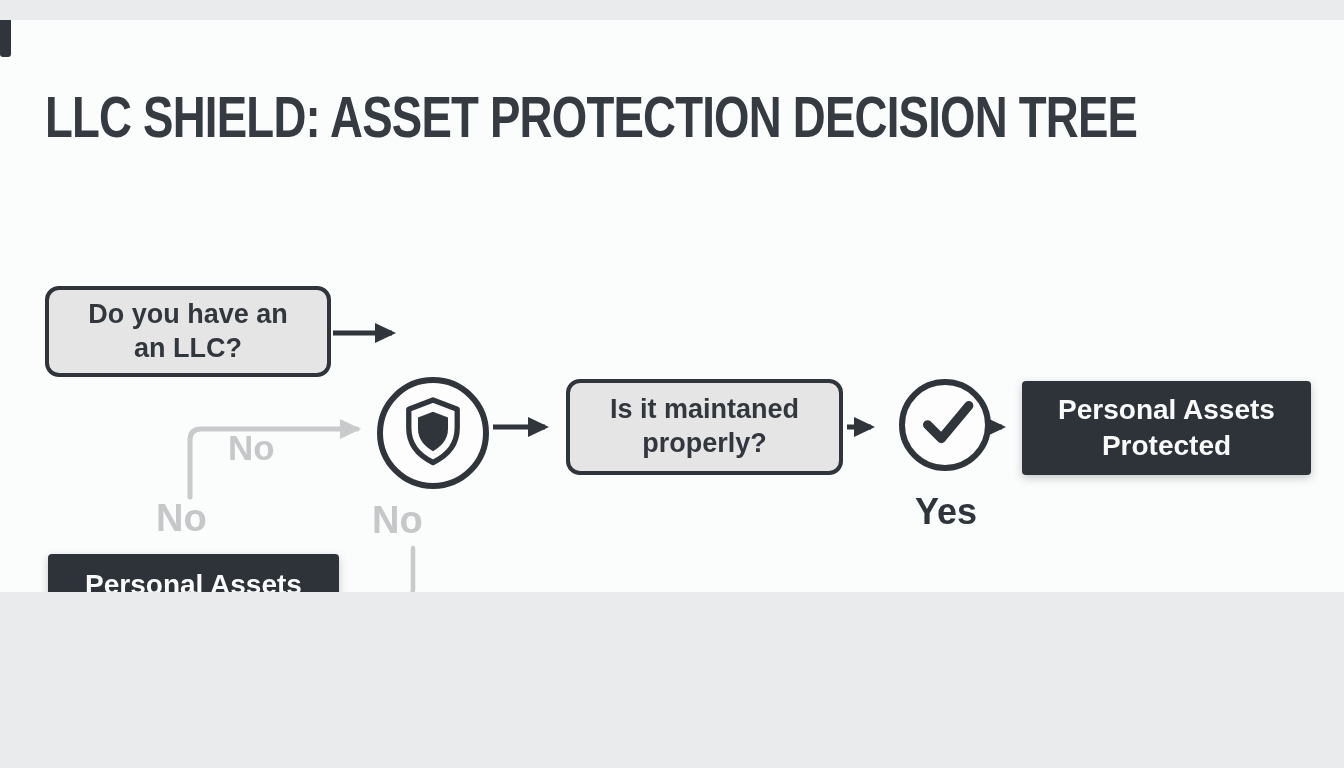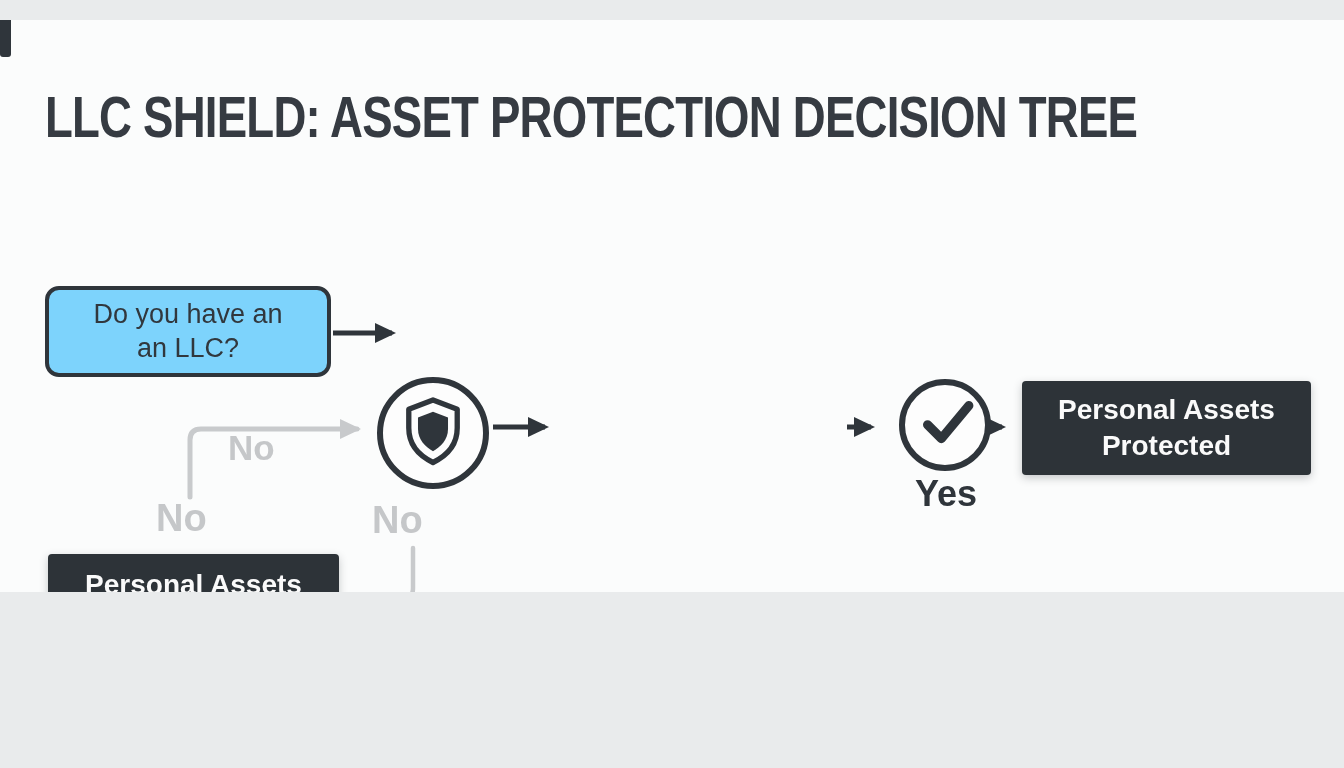--- a/index.html
+++ b/index.html
@@ -16,22 +16,22 @@
   .title{
     position:absolute;left:45px;top:64px;margin:0;
     font-size:57px;font-weight:bold;color:#363b42;
     letter-spacing:-1px;white-space:nowrap;
     transform:scaleX(0.8);transform-origin:left top;
   }
   .overlay{position:absolute;left:0;top:0;width:1344px;height:768px;pointer-events:none;}
   .qbox{
     position:absolute;display:flex;align-items:center;justify-content:center;
     text-align:center;white-space:pre-line;
-    background:#7dd3fc;border:4px solid #2f353b;border-radius:14px;
-    font-weight:normal;font-size:27px;line-height:1.25;color:#31373d;
+    background:#e5e5e5;border:4px solid #2f353b;border-radius:14px;
+    font-weight:bold;font-size:27px;line-height:1.25;color:#31373d;
     box-sizing:border-box;
   }
   .qbox.q1{left:45px;top:266px;width:286px;height:91px;}
   .qbox.q2{left:566px;top:359px;width:277px;height:96px;}
   .darkbox{
     position:absolute;display:flex;align-items:center;justify-content:center;
     text-align:center;white-space:pre-line;
     background:#2d3338;border-radius:4px;color:#fafafa;
     font-weight:bold;font-size:28px;line-height:1.28;
     box-shadow:0 3px 8px rgba(40,45,50,0.25);
@@ -47,21 +47,21 @@
   .circle-node.shield{left:377px;top:357px;width:112px;height:112px;}
   .circle-node.check{left:899px;top:359px;width:92px;height:92px;}
   .edge-label{
     position:absolute;font-weight:bold;text-align:left;line-height:1;
   }
   .edge-label.gray{color:#c5c7c9;}
   .edge-label.dark{color:#2f353b;}
   .lbl-no-to-shield{left:228px;top:410px;width:74px;font-size:35px;}
   .lbl-no-below-question{left:156px;top:479px;width:78px;font-size:38px;}
   .lbl-no-below-shield{left:372px;top:481px;width:70px;font-size:38px;}
-  .lbl-yes{left:915px;top:456px;width:76px;font-size:36px;}
+  .lbl-yes{left:915px;top:474px;width:76px;font-size:36px;}
 </style>
 </head>
 <body>
 
 <div class="canvas">
 
   <div class="corner-mark"></div>
 
   <h1 class="title">LLC SHIELD: ASSET PROTECTION DECISION TREE</h1>
 
@@ -89,20 +89,24 @@
 
   <div class="circle-node shield">
     <span>
       <svg width="62" height="70" viewBox="0 0 64 72">
         <path d="M32 4 L57 13.5 V33 C57 51.5 44.5 62.5 32 68.5 C19.5 62.5 7 51.5 7 33 V13.5 Z" fill="none" stroke="#2f353b" stroke-width="5.5" stroke-linejoin="round"></path>
         <path d="M32 16 L47.5 22 V34 C47.5 45.5 39.5 52.5 32 56.8 C24.5 52.5 16.5 45.5 16.5 34 V22 Z" fill="#2f353b" stroke="none"></path>
       </svg>
     </span>
   </div>
 
+  <div class="qbox q2">
+    <span>Is it maintaned
+properly?</span>
+  </div>
 
   <div class="circle-node check">
     <span>
       <svg width="66" height="66" viewBox="0 0 72 72">
         <path d="M17 38 L32 53 L62 17" fill="none" stroke="#2f353b" stroke-width="10" stroke-linecap="round" stroke-linejoin="round"></path>
       </svg>
     </span>
   </div>
 
   <div class="darkbox protected">

